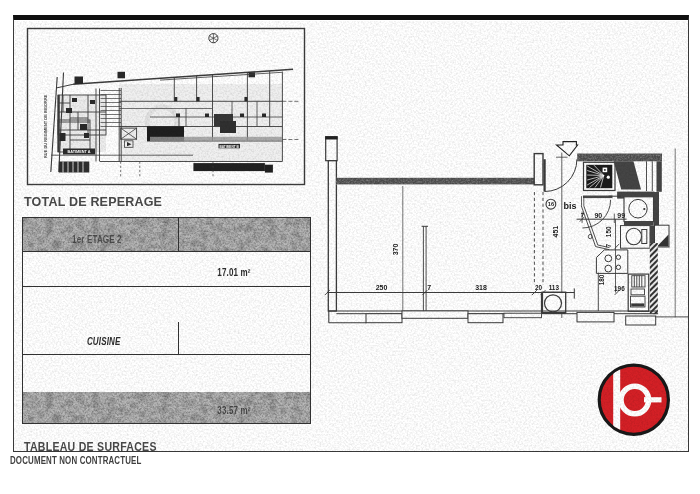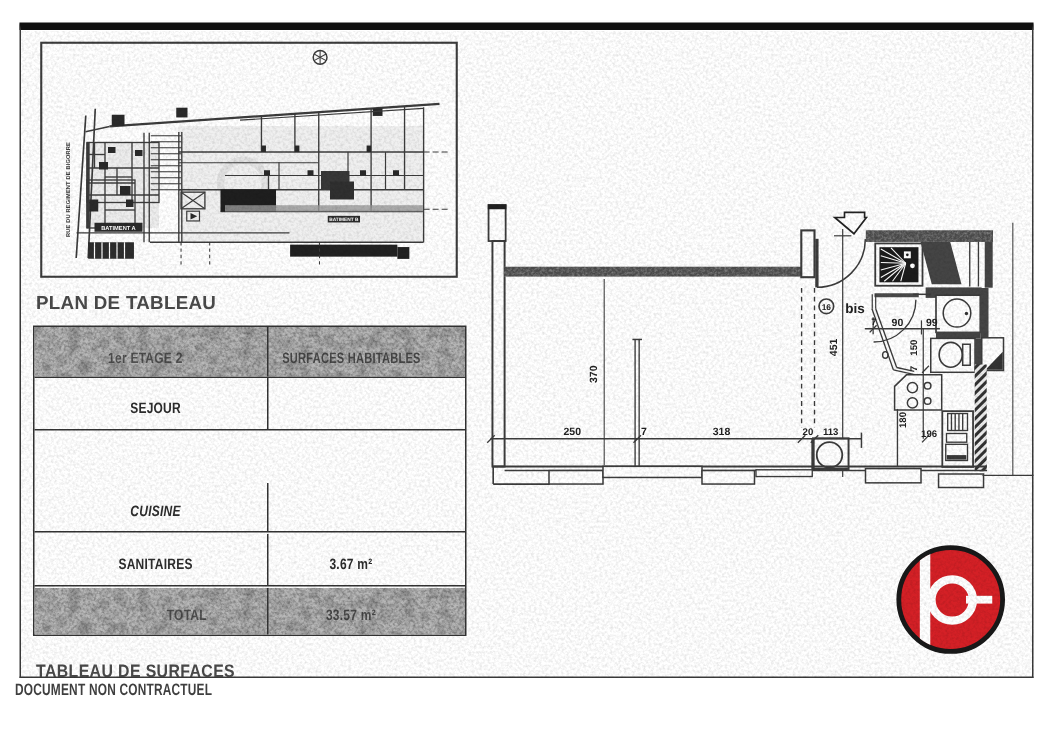--- a/index.html
+++ b/index.html
@@ -39,65 +39,51 @@
 </filter>
 <pattern id="hatchp" width="4" height="4" patternTransform="rotate(45)" patternUnits="userSpaceOnUse">
  <rect width="4" height="4" fill="#ececec"></rect>
         <rect width="2" height="4" fill="#333"></rect>
 </pattern>
 </defs>
 </svg>
 
 <div class="abs frame"></div>
 
-<div class="t planrep">PLAN DE TABLEAU</div>
+<div class="t planrep">TOTAL DE REPERAGE</div>
 <div class="t tabsurf">TABLEAU DE SURFACES</div>
 <div class="t docnon">DOCUMENT NON CONTRACTUEL</div>
 
 <div class="abs tbl">
  <div class="row" style="top:0;height:33px;">
    <svg class="tex">
         <rect width="100%" height="100%" fill="#b9b9b9"></rect>
         <rect width="100%" height="100%" filter="url(#speck)" opacity="0.3"></rect>
         <rect width="100%" height="100%" filter="url(#blotch)" opacity="0.35"></rect>
       </svg>
    <div class="c1">
         <div class="ct" style="top:15.5px;opacity:.72;filter:blur(0.2px);padding-right:24px;">1er ETAGE 2</div>
       </div>
-   <div class="c2">
-        <div class="ct" style="top:15.5px;opacity:.78;filter:blur(0.2px);transform:scaleX(0.74);">SURFACES HABITABLES</div>
-      </div>
  </div>
  <div class="row" style="top:34.3px;height:34.2px;">
-   <div class="c1">
-        <div class="ct" style="top:15px;">SEJOUR</div>
+   <div class="c2">
+        <div class="ct" style="top:15px;">17.01 m²</div>
       </div>
  </div>
  <div class="row" style="top:103.8px;height:32.7px;font-style:italic;">
    <div class="c1">
         <div class="ct" style="top:14px;">CUISINE</div>
-      </div>
- </div>
- <div class="row" style="top:137.8px;height:34.4px;">
-   <div class="c1">
-        <div class="ct" style="top:15px;">SANITAIRES</div>
-      </div>
-   <div class="c2">
-        <div class="ct" style="top:15px;">3.67 m²</div>
       </div>
  </div>
  <div class="row" style="top:173.5px;height:31.5px;border-bottom:none;">
    <svg class="tex">
         <rect width="100%" height="100%" fill="#b9b9b9"></rect>
         <rect width="100%" height="100%" filter="url(#speck)" opacity="0.3"></rect>
         <rect width="100%" height="100%" filter="url(#blotch)" opacity="0.35"></rect>
       </svg>
-   <div class="c1">
-        <div class="ct" style="top:13px;opacity:.72;filter:blur(0.2px);padding-left:52px;">TOTAL</div>
-      </div>
    <div class="c2">
         <div class="ct" style="top:13px;opacity:.78;filter:blur(0.2px);">33.57 m²</div>
       </div>
  </div>
 </div>
 
 <svg class="abs" style="left:0;top:0" width="700" height="494" viewBox="0 0 700 494">
 <g stroke="#3c3c3c" fill="none" stroke-width="1">
 
 <g>

